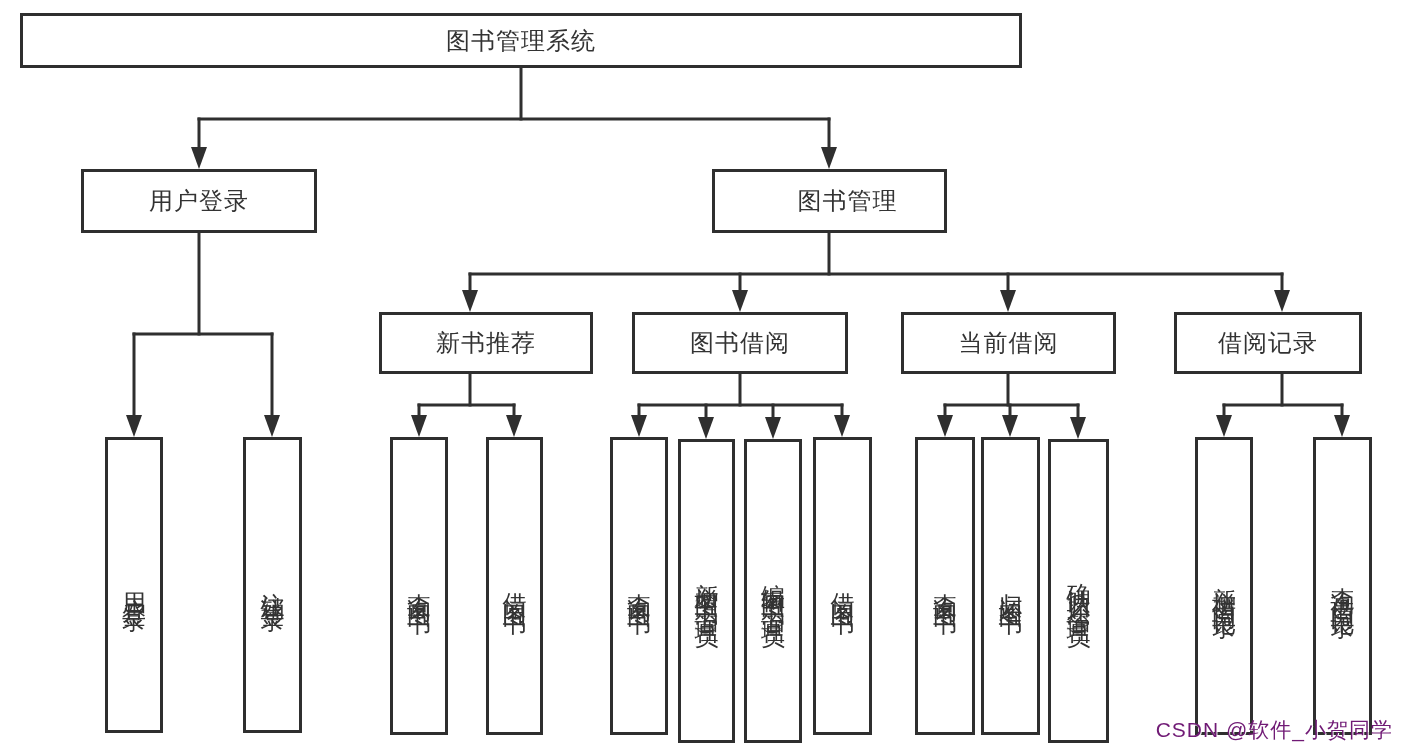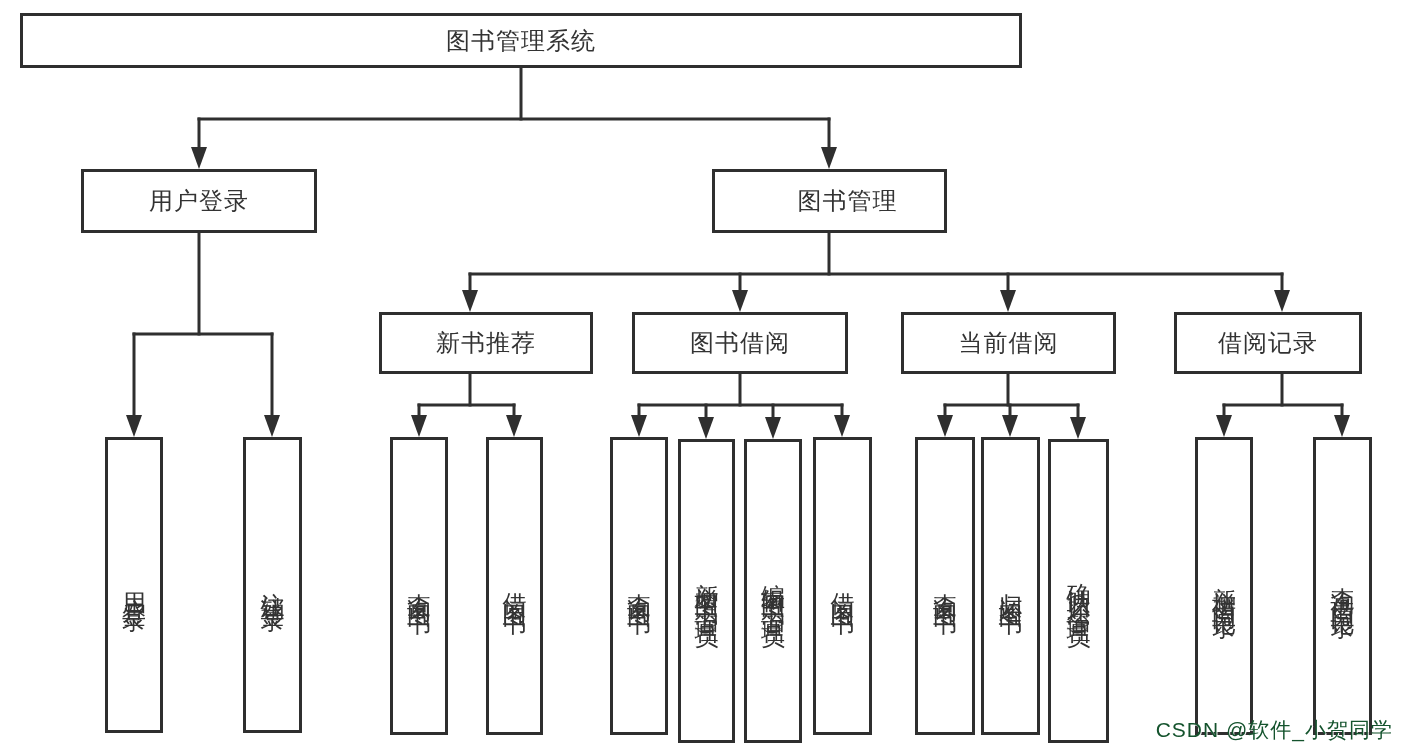--- a/index.html
+++ b/index.html
@@ -36,21 +36,21 @@
     text-orientation: mixed;
     letter-spacing: 6px;
     line-height: 1;
     white-space: nowrap;
   }
   .watermark {
     position: absolute;
     right: 12px;
     bottom: 3px;
     font-size: 21px;
-    color: #14532d;
+    color: #701a75;
     text-shadow: 1px 1px 0 rgba(255,255,255,0.9);
     letter-spacing: 1px;
     white-space: nowrap;
   }
 </style>
 </head>
 <body>
 
 <div class="stage">
 

